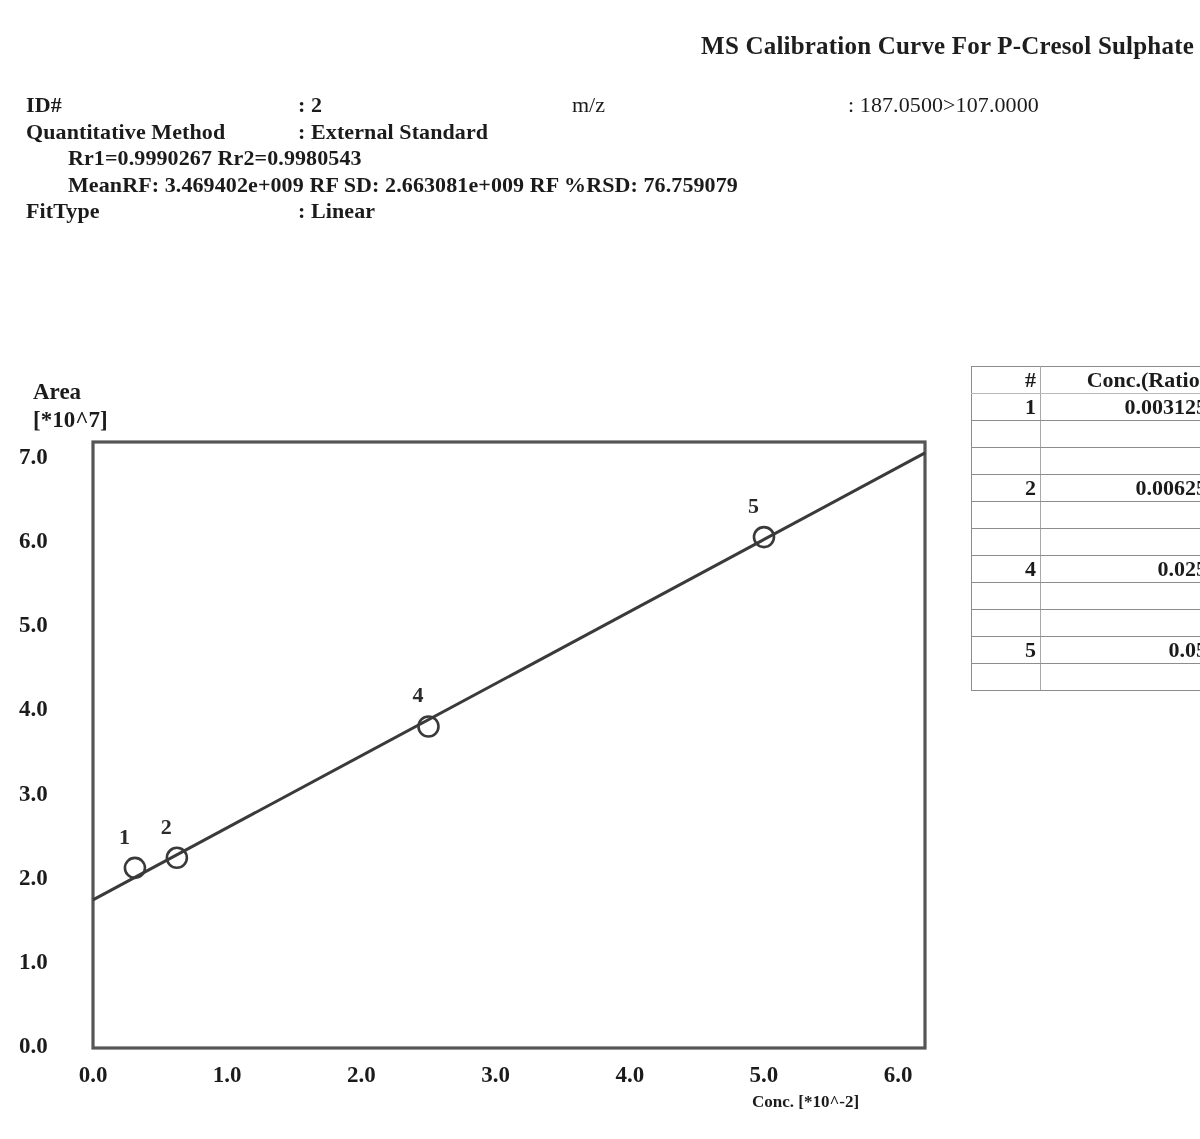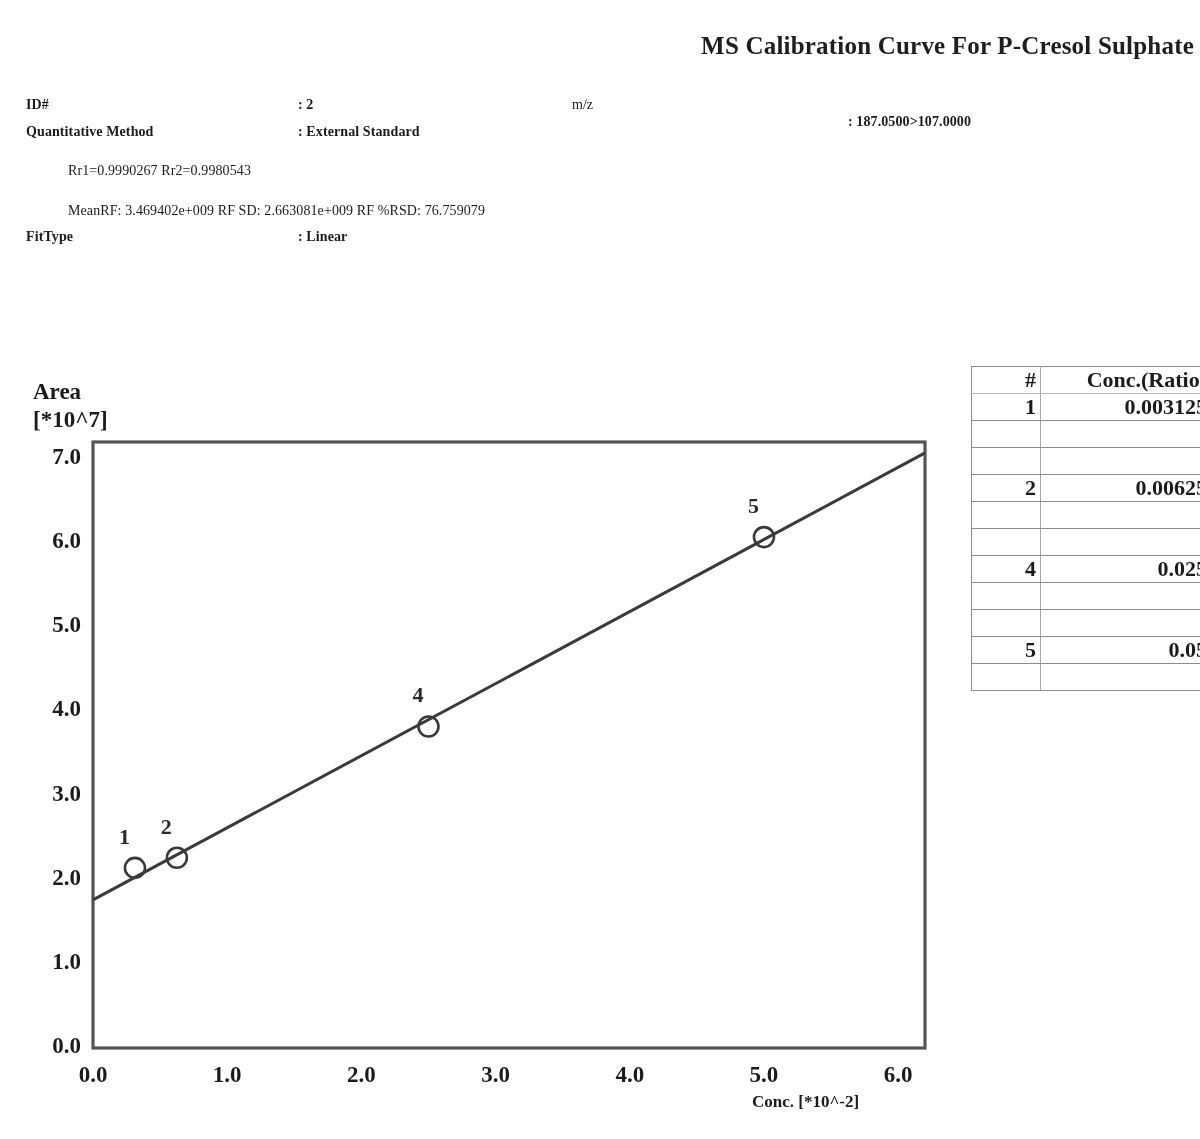--- a/index.html
+++ b/index.html
@@ -30,21 +30,21 @@
     color: #1e1e1e;
     white-space: nowrap;
   }
 
   
   #info-block {
     position: absolute;
     left: 26px;
     top: 92px;
     width: 1160px;
-    font-size: 14px;
+    font-size: 22px;
     line-height: 26.5px;
     color: #1b1b1b;
   }
   .info-row {
     position: relative;
     height: 26.5px;
     white-space: nowrap;
   }
   .info-label {
     position: absolute;
@@ -63,32 +63,31 @@
   .info-label2 {
     position: absolute;
     left: 546px;
     top: 0;
     font-weight: 400;
     text-align: center;
   }
   .info-value2 {
     position: absolute;
     left: 822px;
-    top: 17px;
-    font-weight: 700;
+    top: 0;
+    font-weight: 400;
     letter-spacing: 0.1px;
   }
   .info-row-indent {
     position: relative;
     height: 26.5px;
     white-space: nowrap;
     padding-left: 42px;
-    font-weight: 400;
+    font-weight: 700;
     letter-spacing: 0.1px;
-    margin-top: 13px;
   }
 
   
   #plot-wrap {
     position: absolute;
     left: 0;
     top: 0;
     width: 1200px;
     height: 907px;
   }
@@ -106,21 +105,20 @@
     position: absolute;
     left: 752px;
     top: 1092px;
     font-size: 17px;
     font-weight: 600;
     white-space: nowrap;
   }
   .ytick-label {
     position: absolute;
     width: 62px;
-    text-align: right;
     font-size: 23px;
     font-weight: 600;
     color: #1b1b1b;
   }
   .xtick-label {
     position: absolute;
     width: 70px;
     text-align: center;
     font-size: 23px;
     font-weight: 600;

